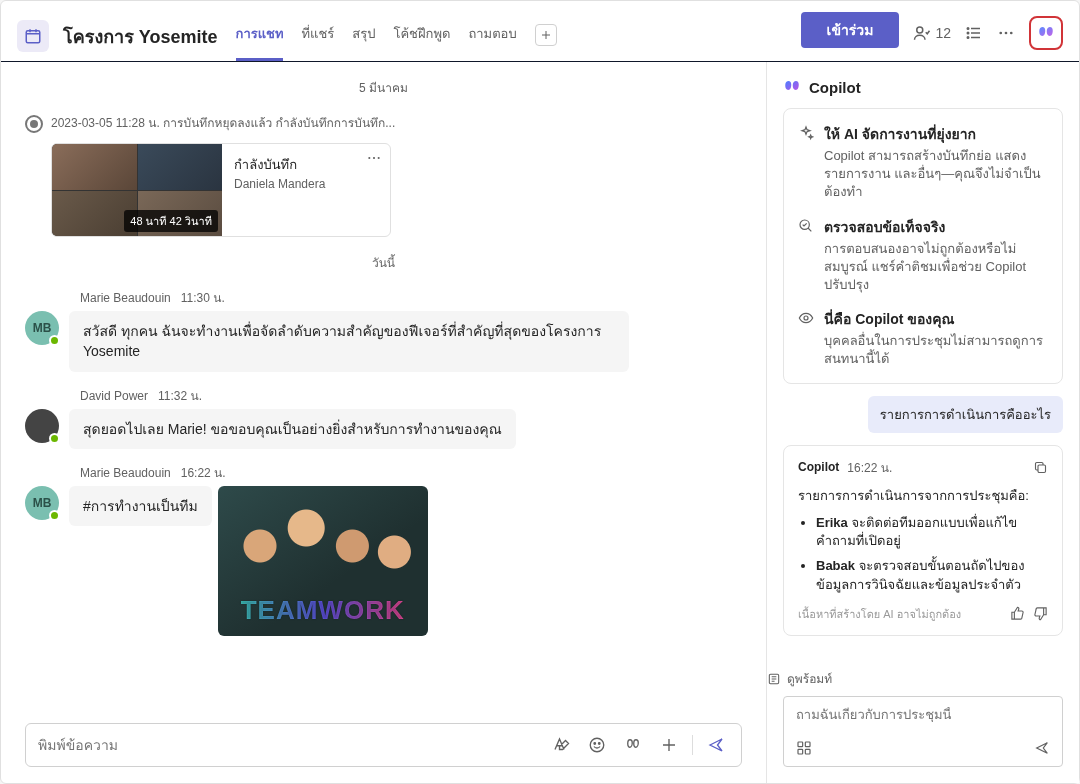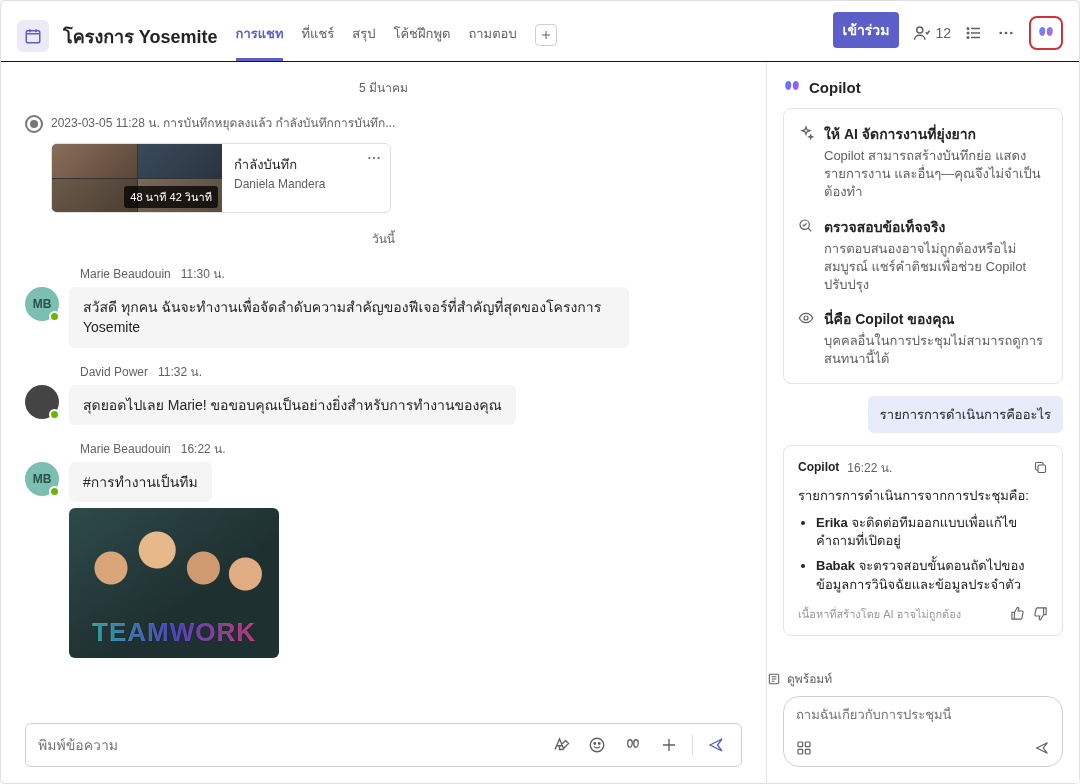--- a/index.html
+++ b/index.html
@@ -66,21 +66,21 @@
     color: #616161;
     cursor: pointer;
     margin-bottom: 2px;
   }
   .header-spacer { flex: 1; }
   .join-btn {
     background: #5b5fc7;
     color: #fff;
     border: none;
     border-radius: 4px;
-    padding: 7px 10px;
+    padding: 7px 26px;
     font-size: 14px;
     font-weight: 600;
     cursor: pointer;
     margin-bottom: 12px;
   }
   .head-ctrl {
     display: flex; align-items: center; gap: 4px;
     color: #616161;
     cursor: pointer;
     margin-bottom: 6px;
@@ -133,21 +133,21 @@
     margin-left: 26px;
     width: 340px;
     border:1px solid #e0e0e0;
     border-radius:6px;
     display:flex;
     overflow:hidden;
     background:#fff;
     position:relative;
   }
   .rec-thumb {
-    width:170px;height:68px;
+    width:170px;height:92px;
     background:#333;
     position:relative;
     display:grid;
     grid-template-columns:1fr 1fr;
     grid-template-rows:1fr 1fr;
     gap:1px;
   }
   .rec-thumb .p{background:linear-gradient(135deg,#8a6d5a,#5a4638);}
   .rec-thumb .p:nth-child(2){background:linear-gradient(135deg,#3a4a5a,#2a3440);}
   .rec-thumb .p:nth-child(3){background:linear-gradient(135deg,#6a5a4a,#4a3e32);}
@@ -251,21 +251,21 @@
   .cp-reply .lead{font-size:13px;margin-bottom:8px;}
   .cp-reply ul{padding-left:18px;}
   .cp-reply li{font-size:13px;line-height:1.45;margin-bottom:6px;}
   .cp-reply li b{font-weight:700;}
   .cp-foot{display:flex;align-items:center;font-size:11px;color:#9a9a9a;margin-top:10px;gap:8px;}
   .cp-foot .sp{flex:1;}
   .cp-foot .fb{cursor:pointer;color:#616161;}
   .cp-prompts{display:flex;justify-content:flex-start;align-items:center;gap:6px;font-size:12px;color:#616161;margin:4px 16px 8px 0;cursor:pointer;}
   .cp-compose{
     margin:0 16px 16px 16px;
-    border:1px solid #d0d0d0;border-radius:16px;
+    border:1px solid #d0d0d0;border-radius:4px;
     padding:10px 12px;
     display:flex;flex-direction:column;gap:18px;
   }
   .cp-compose input{border:none;outline:none;font-size:13px;}
   .cp-compose .row{display:flex;justify-content:space-between;color:#616161;}
   .cp-compose .row .ic{cursor:pointer;}
   svg{display:block;}
 </style>
 </head>
 <body>
@@ -392,21 +392,21 @@
         <div class="msg-group">
           <div class="msg-head">
             <span class="name">Marie Beaudouin</span>
             <span>16:22 น.</span>
           </div>
           <div class="msg-row">
             <div class="avatar mb">
                 <span>MB</span>
                 <span class="presence"></span>
               </div>
-            <div style="display:flex;flex-direction:column;gap:6px;">
+            <div style="display:flex;gap:6px;">
               <div class="bubble" style="align-self:flex-start">#การทำงานเป็นทีม</div>
               <div class="gif-card">
                 <div class="gif-people"></div>
                 <div class="gif-text">TEAMWORK</div>
               </div>
             </div>
           </div>
         </div>
       </div>
 

